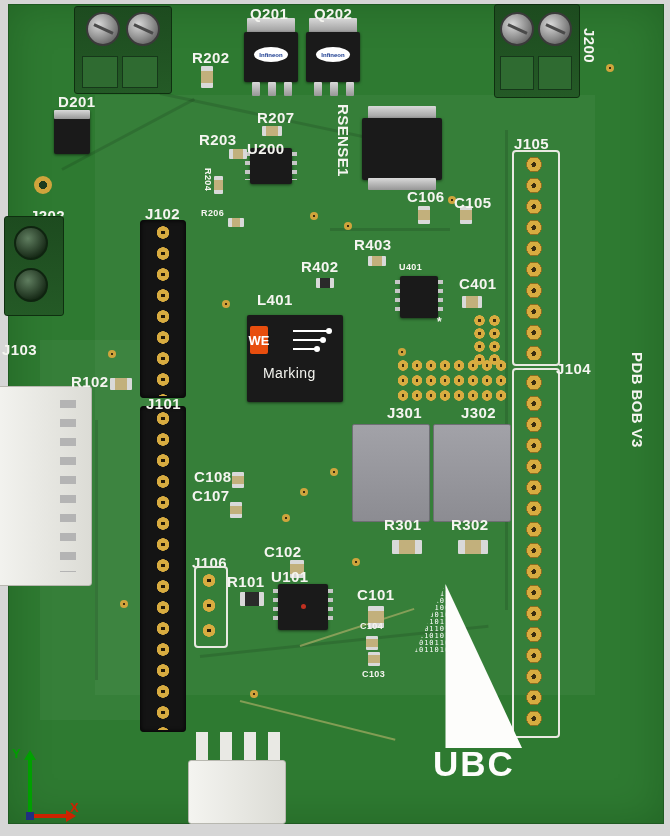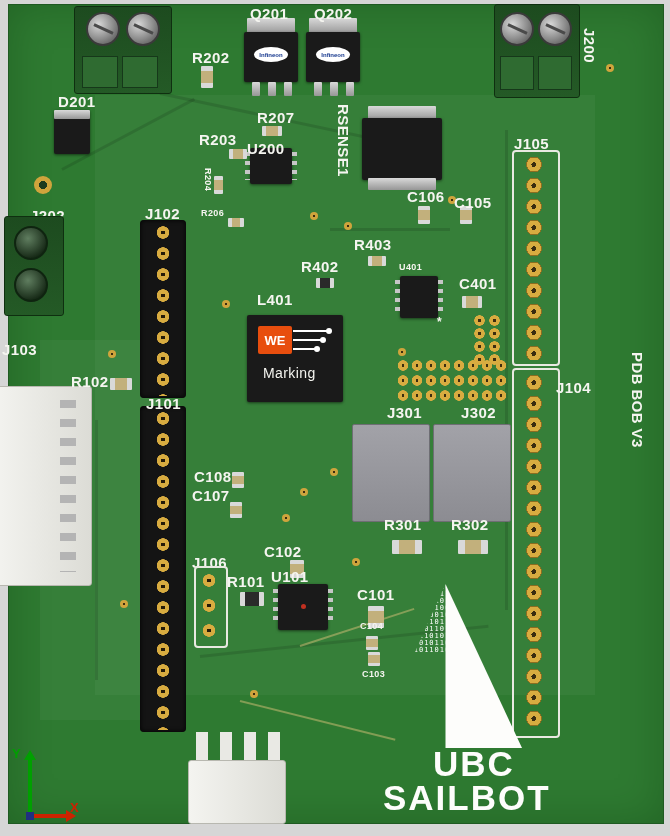--- a/index.html
+++ b/index.html
@@ -185,21 +185,21 @@
   <div class="lbl sm" style="left:201px;top:209px">R206</div>
   <div class="lbl" style="left:407px;top:189px">C106</div>
   <div class="lbl" style="left:454px;top:195px">C105</div>
 
   <div class="header-outline" style="left:512px;top:150px;width:44px;height:212px"></div>
   <div class="pads-col" style="left:514px;top:154px;width:40px;height:206px"></div>
   <div class="lbl" style="left:514px;top:136px">J105</div>
 
   <div class="header-outline" style="left:512px;top:368px;width:44px;height:366px"></div>
   <div class="pads-col" style="left:514px;top:372px;width:40px;height:358px"></div>
-  <div class="lbl" style="left:556px;top:380px">J104</div>
+  <div class="lbl" style="left:556px;top:361px">J104</div>
 
   <div class="fheader" style="left:140px;top:220px;width:46px;height:178px"></div>
   <div class="pads-col fine" style="left:142px;top:222px;width:42px;height:174px"></div>
   <div class="lbl" style="left:145px;top:206px">J102</div>
 
   <div class="fheader" style="left:140px;top:406px;width:46px;height:326px"></div>
   <div class="pads-col fine" style="left:142px;top:408px;width:42px;height:322px"></div>
   <div class="lbl" style="left:146px;top:396px">J101</div>
 
   <div class="lbl" style="left:354px;top:237px">R403</div>
@@ -211,21 +211,21 @@
   <div class="pinstrip" style="left:395px;top:280px;height:34px"></div>
   <div class="pinstrip" style="left:438px;top:280px;height:34px"></div>
   <div class="lbl" style="left:459px;top:276px">C401</div>
   <div class="passive" style="left:462px;top:296px;width:20px;height:12px"></div>
   <div class="lbl sm" style="left:437px;top:316px;font-size:12px">*</div>
   <div class="pads-grid" style="left:472px;top:314px;width:30px;height:52px;background-size:15px 13px"></div>
   <div class="pads-grid" style="left:396px;top:358px;width:112px;height:45px"></div>
 
   <div class="lbl" style="left:257px;top:292px">L401</div>
   <div class="chip" style="left:247px;top:315px;width:96px;height:87px"></div>
-  <div class="we-box" style="left:258px;top:326px;width:34px;height:28px">
+  <div class="we-box" style="left:250px;top:326px;width:18px;height:28px">
       <span>WE</span>
     </div>
   <div class="we-arrow" style="left:293px;top:330px;width:36px"></div>
   <div class="we-arrow" style="left:293px;top:339px;width:30px"></div>
   <div class="we-arrow" style="left:293px;top:348px;width:24px"></div>
   <div class="lbl" style="left:263px;top:366px;font-weight:normal;font-size:14px">Marking</div>
 
   <div class="lbl v" style="left:630px;top:352px">PDB BOB V3</div>
 
   <div class="lbl" style="left:2px;top:342px">J103</div>
@@ -272,21 +272,20 @@
 
   <div class="lbl v" style="left:196px;top:738px">P101</div>
   <div class="p101-pins" style="left:196px;top:732px;width:92px"></div>
   <div class="wconn" style="left:188px;top:760px;width:96px;height:62px"></div>
 
   <div class="sail" style="left:372px;top:584px;width:150px;height:164px">
     <div class="sail-binary">101101001011010110100101101011010010110101101001011010110100101101011010010110101101001011010110100101101011010010110101101001011010110100101101011010010110101101001011010110100101101011010010110101101001011010110100101101011010010110101101001011010110101101001011010110100101</div>
     <div class="sail-solid"></div>
   </div>
   <div class="logo-text" style="left:433px;top:746px">UBC</div>
-  <div class="logo-text" style="left:383px;top:780px">SAILBOT</div>
 
   <div>
     <div class="arrow-up" style="left:24px;top:750px"></div>
     <div class="ax-line-y" style="left:28px;top:760px;height:56px"></div>
     <div class="ax-line-x" style="left:32px;top:814px;width:34px"></div>
     <div class="arrow-right" style="left:66px;top:810px"></div>
     <div class="origin-dot" style="left:26px;top:812px"></div>
     <div class="ax-lbl" style="left:12px;top:746px;color:#00a000">Y</div>
     <div class="ax-lbl" style="left:70px;top:800px;color:#cc2200">X</div>
   </div>

